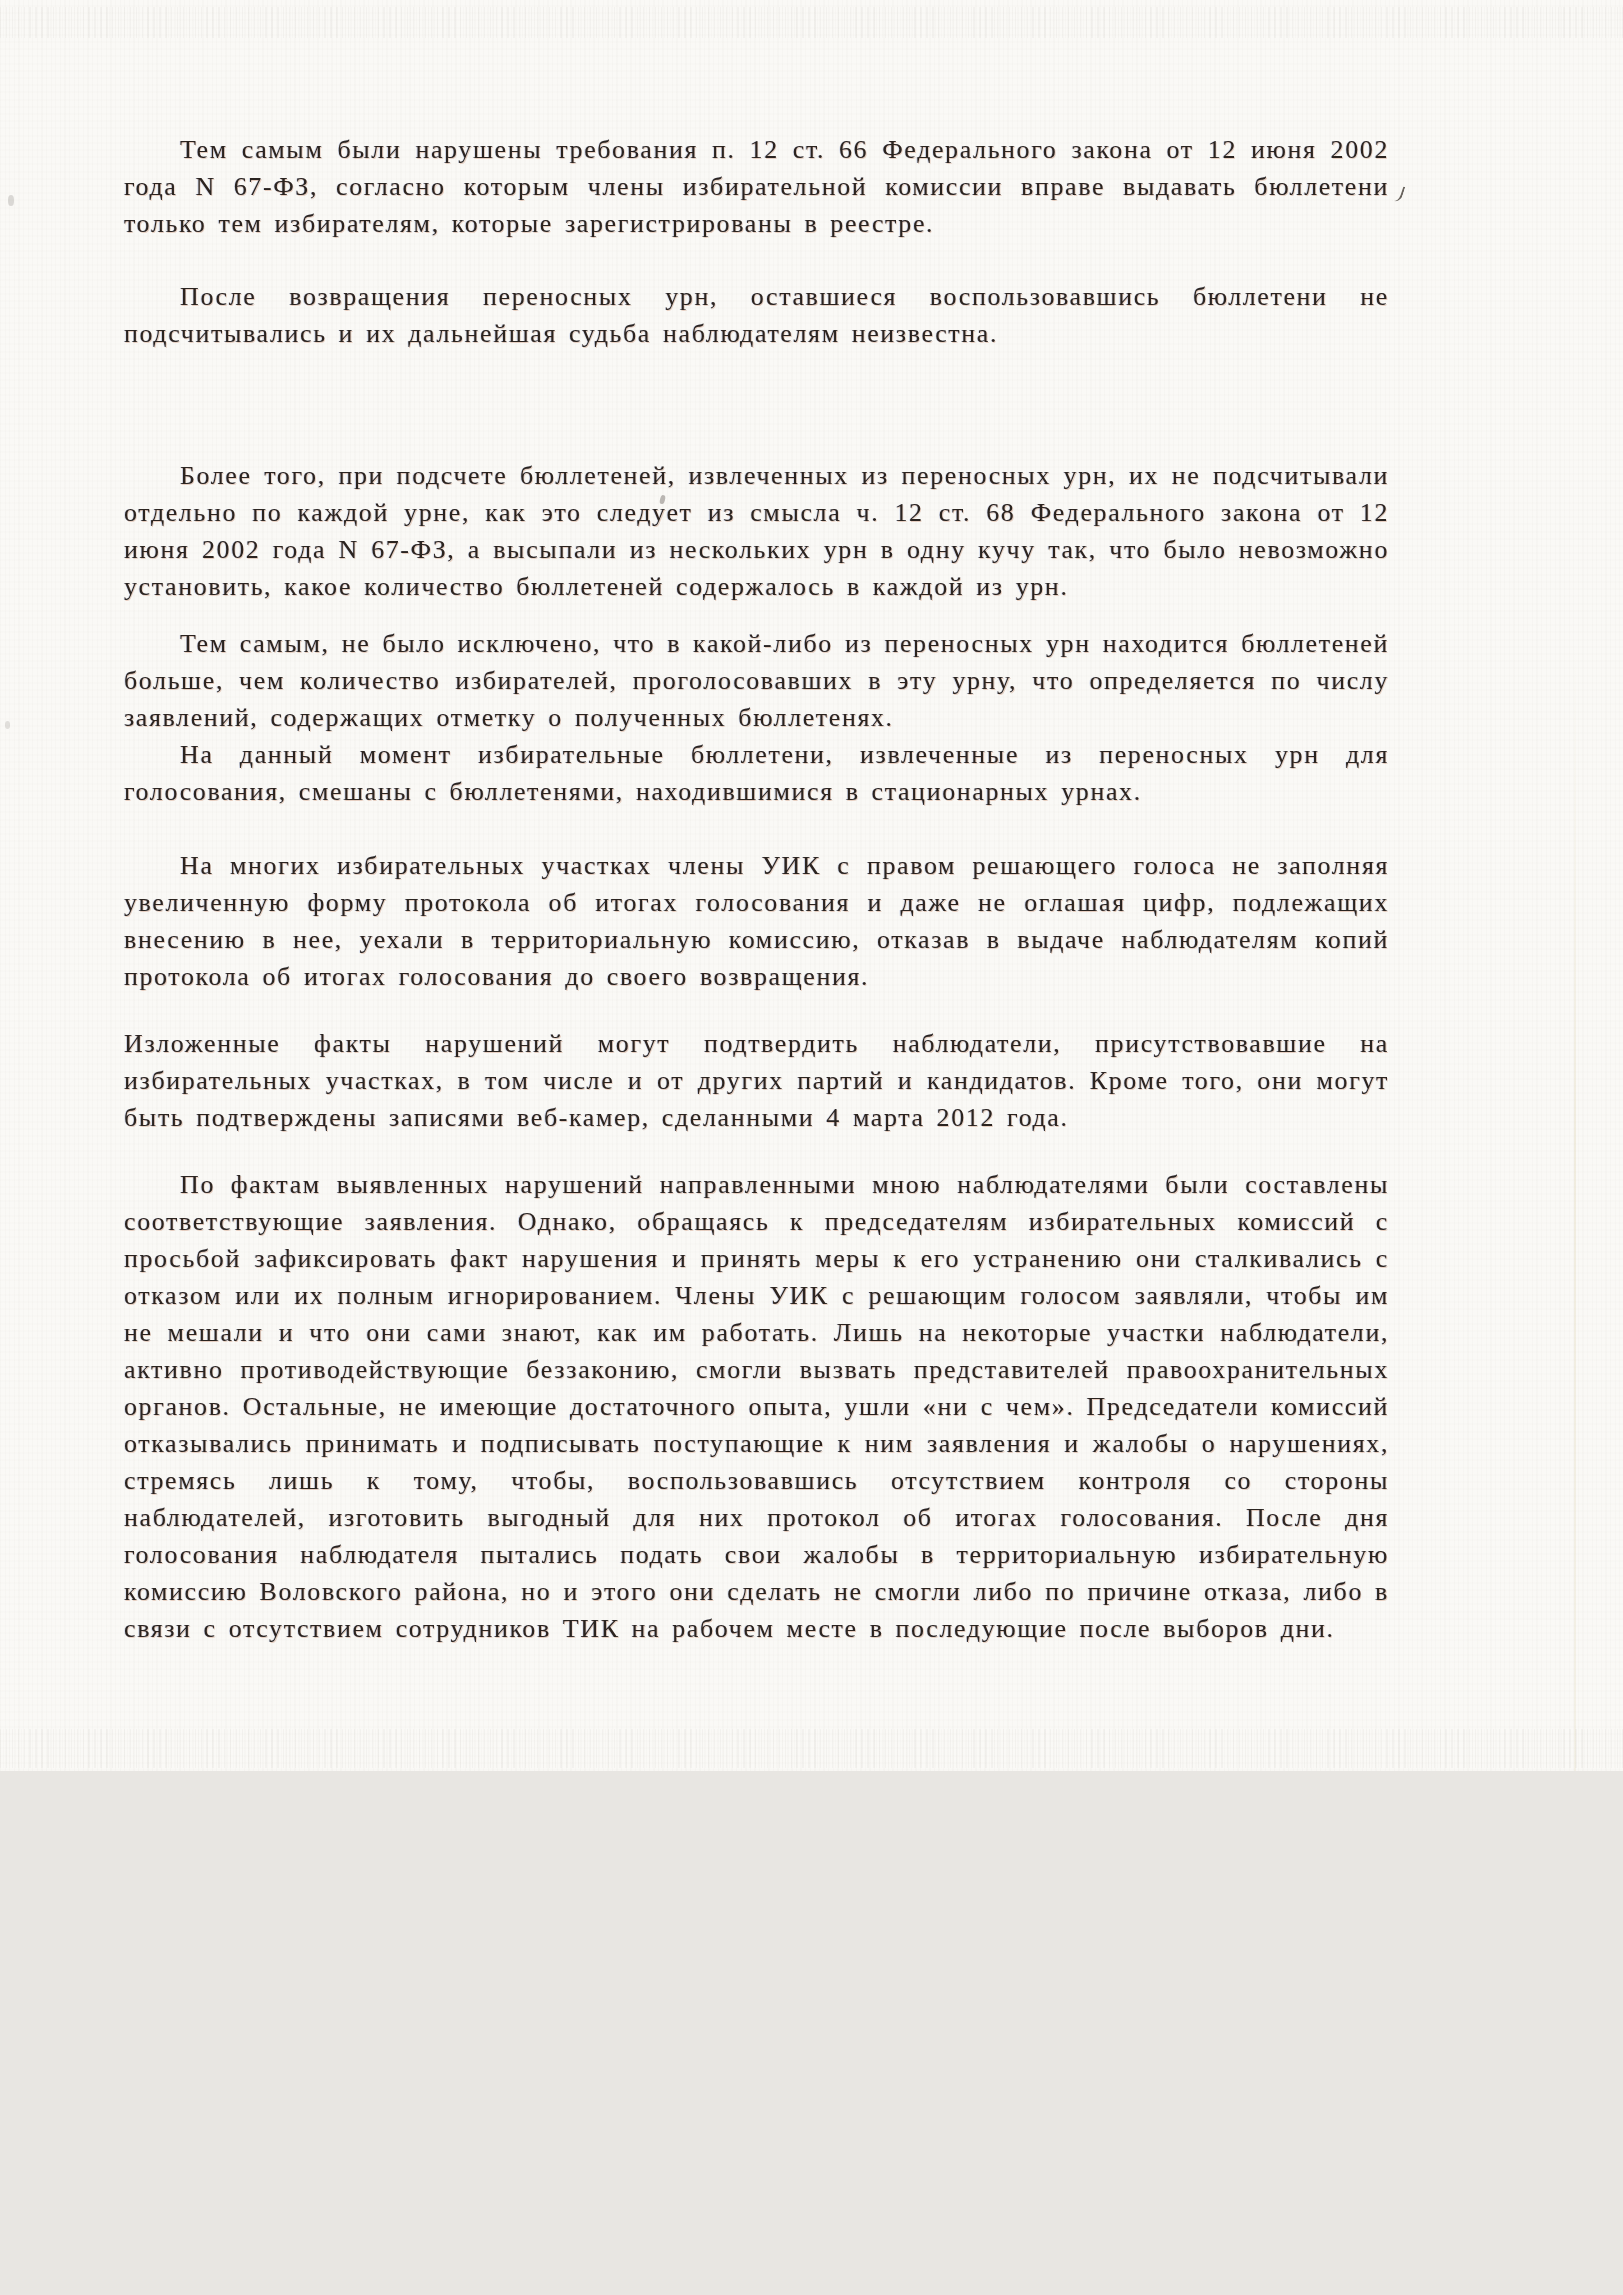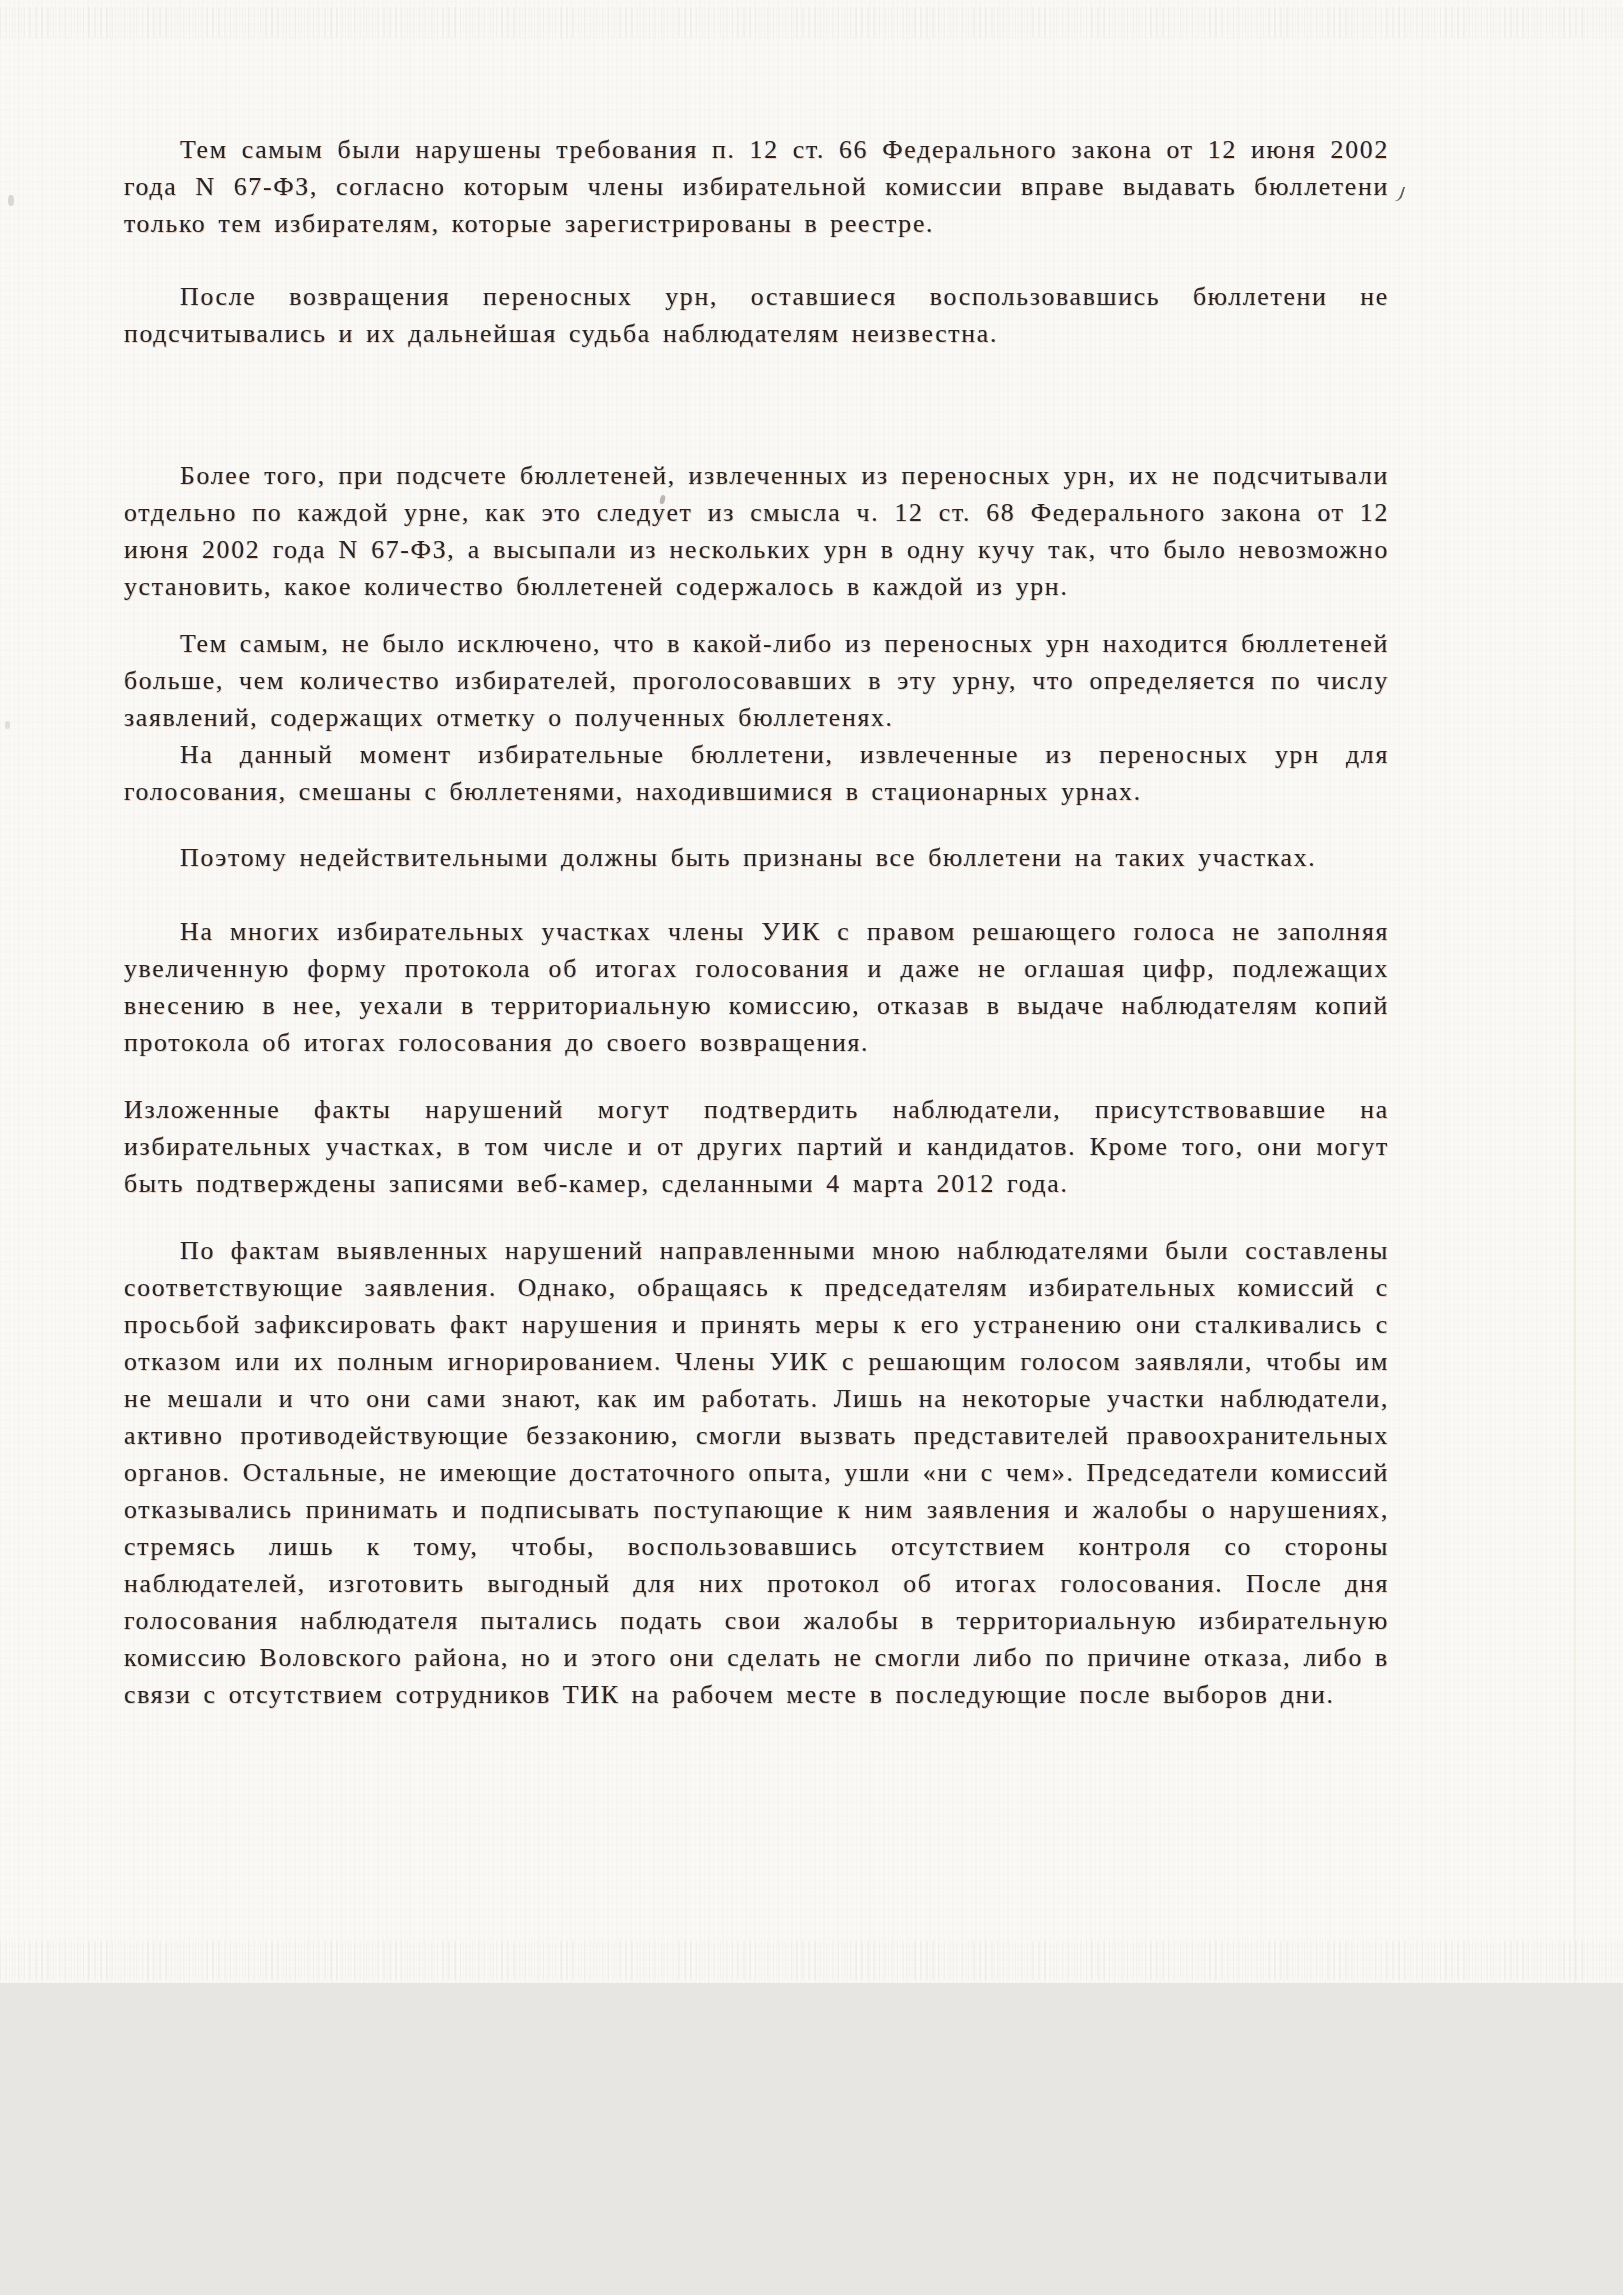--- a/index.html
+++ b/index.html
@@ -1,19 +1,19 @@
 <!DOCTYPE html>
 <html lang="ru" style="font-size:10.5px"><head>
 <meta charset="utf-8">
 <style>
   html, body { margin: 0; padding: 0; background: #e8e6e2; }
   .page {
     position: relative;
     width: 1623px;
-    height: 1983px;
+    height: 1771px;
     background-color: #faf9f6;
     background-image:
       repeating-linear-gradient(90deg, rgba(185,180,170,0.05) 0 1.3px, rgba(255,255,255,0) 1.3px 4.6px),
       repeating-linear-gradient(0deg, rgba(200,195,185,0.035) 0 2px, rgba(255,255,255,0) 2px 7.2px);
     overflow: hidden;
     font-family: "Liberation Serif", "DejaVu Serif", serif;
   }
   
   .noise-band {
     position: absolute; left: 0; width: 100%;
@@ -95,21 +95,20 @@
   <div class="noise-band top"></div>
   <div class="noise-band bottom"></div>
   <div class="scan-streak"></div>
 
   <main class="body-text">
     <p class="p1">Тем самым были нарушены требования п. 12 ст. 66 Федерального закона от 12 июня 2002 года N 67-ФЗ, согласно которым члены избирательной комиссии вправе выдавать бюллетени только тем избирателям, которые зарегистрированы в реестре.</p>
     <p class="p3">После возвращения переносных урн, оставшиеся воспользовавшись бюллетени не подсчитывались и их дальнейшая судьба наблюдателям неизвестна.</p>
     <p class="p4">Более того, при подсчете бюллетеней, извлеченных из переносных урн, их не подсчитывали отдельно по каждой урне, как это следует из смысла ч. 12 ст. 68 Федерального закона от 12 июня 2002 года N 67-ФЗ, а высыпали из нескольких урн в одну кучу так, что было невозможно установить, какое количество бюллетеней содержалось в каждой из урн.</p>
     <p class="p5">Тем самым, не было исключено, что в какой-либо из переносных урн находится бюллетеней больше, чем количество избирателей, проголосовавших в эту урну, что определяется по числу заявлений, содержащих отметку о полученных бюллетенях.</p>
     <p class="p6">На данный момент избирательные бюллетени, извлеченные из переносных урн для голосования, смешаны с бюллетенями, находившимися в стационарных урнах.</p>
-    <p class="p7">Поэтому недействительными должны быть признаны все бюллетени на таких участках.</p>
     <p class="p9">На многих избирательных участках члены УИК с правом решающего голоса не заполняя увеличенную форму протокола об итогах голосования и даже не оглашая цифр, подлежащих внесению в нее, уехали в территориальную комиссию, отказав в выдаче наблюдателям копий протокола об итогах голосования до своего возвращения.</p>
     <p class="p10 flush">Изложенные факты нарушений могут подтвердить наблюдатели, присутствовавшие на избирательных участках, в том числе и от других партий и кандидатов. Кроме того, они могут быть подтверждены записями веб-камер, сделанными 4 марта 2012 года.</p>
     <p class="p11">По фактам выявленных нарушений направленными мною наблюдателями были составлены соответствующие заявления. Однако, обращаясь к председателям избирательных комиссий с просьбой зафиксировать факт нарушения и принять меры к его устранению они сталкивались с отказом или их полным игнорированием. Члены УИК с решающим голосом заявляли, чтобы им не мешали и что они сами знают, как им работать. Лишь на некоторые участки наблюдатели, активно противодействующие беззаконию, смогли вызвать представителей правоохранительных органов. Остальные, не имеющие достаточного опыта, ушли «ни с чем». Председатели комиссий отказывались принимать и подписывать поступающие к ним заявления и жалобы о нарушениях, стремясь лишь к тому, чтобы, воспользовавшись отсутствием контроля со стороны наблюдателей, изготовить выгодный для них протокол об итогах голосования. После дня голосования наблюдателя пытались подать свои жалобы в территориальную избирательную комиссию Воловского района, но и этого они сделать не смогли либо по причине отказа, либо в связи с отсутствием сотрудников ТИК на рабочем месте в последующие после выборов дни.</p>
   </main>
 
   <div class="pen-tick"></div>
   <div class="speck s1"></div>
   <div class="speck s2"></div>
   <div class="speck s3"></div>
   <div class="smudge"></div>

